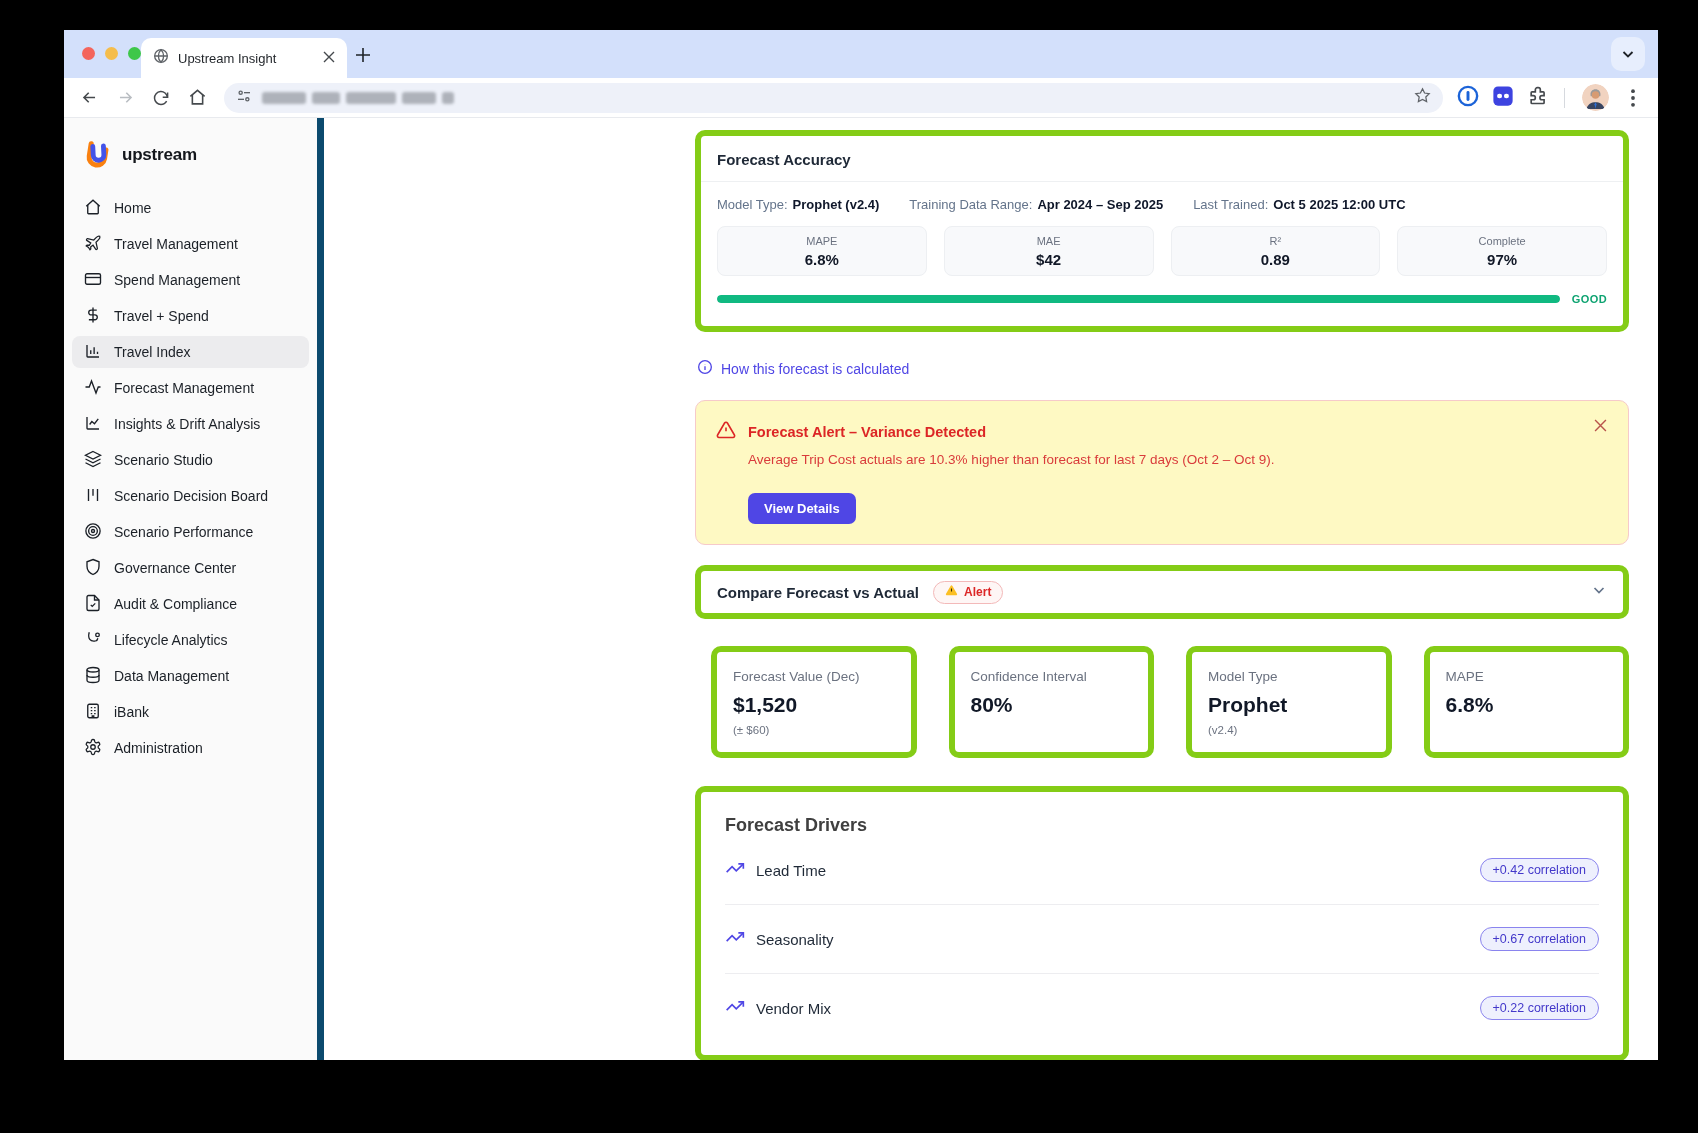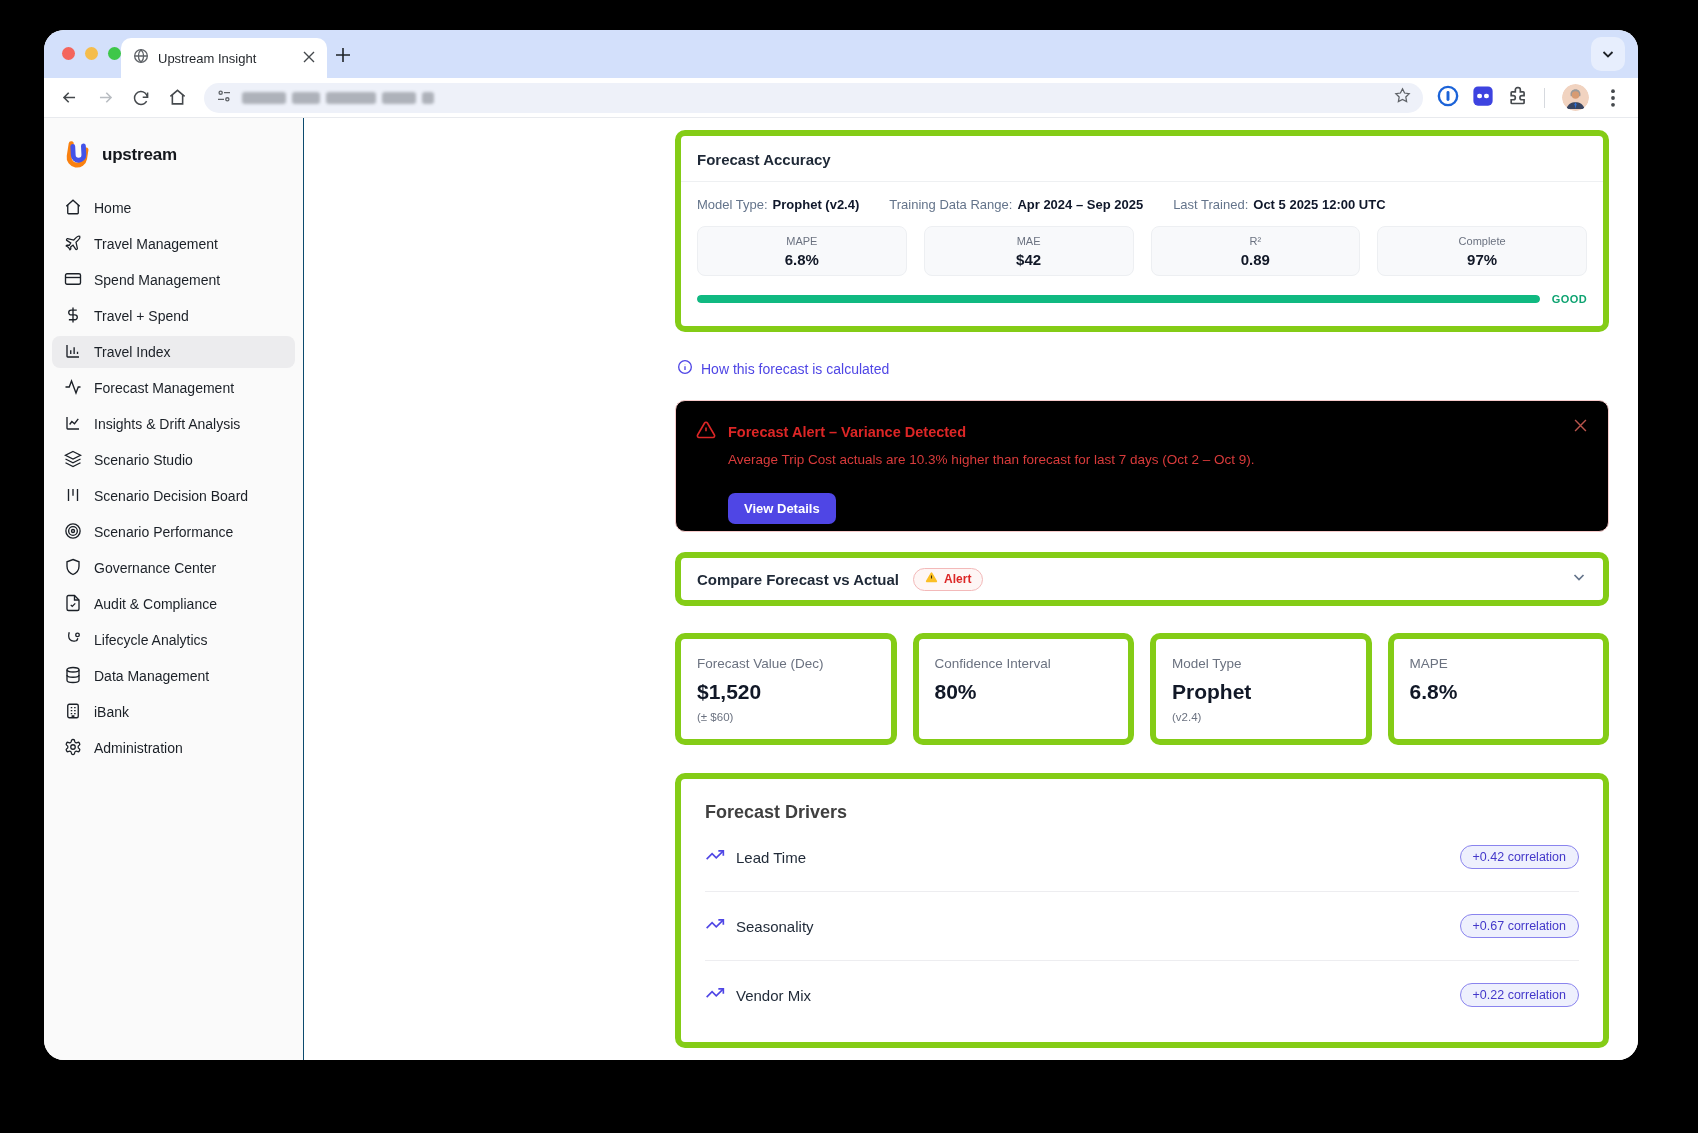--- a/index.html
+++ b/index.html
@@ -1,17 +1,17 @@
 <!DOCTYPE html>
 <html><head>
 <meta charset="utf-8">
 <style>
   * { margin:0; padding:0; box-sizing:border-box; }
   html,body { width:1698px; height:1133px; background:#000; font-family:"Liberation Sans", sans-serif; }
-  .window { position:absolute; left:44px; top:30px; width:1594px; height:1030px; border-radius:20px; overflow:hidden; background:#fff; display:flex; flex-direction:column; }
+  .window { position:absolute; left:64px; top:30px; width:1594px; height:1030px; border-radius:0; overflow:hidden; background:#fff; display:flex; flex-direction:column; }
 
   
   .tabstrip { position:relative; height:48px; background:#d3e0fb; flex:0 0 48px; }
   .lights { position:absolute; left:18px; top:17px; display:flex; gap:10px; }
   .light { width:13px; height:13px; border-radius:50%; }
   .light.r { background:#f4655c; } .light.y { background:#f5bd4c; } .light.g { background:#3ec74a; }
   .tab { position:absolute; left:77px; top:8px; width:206px; height:40px; background:#fff; border-radius:10px 10px 0 0; display:flex; align-items:center; padding:0 12px; gap:9px; }
   .tab-title { flex:1; font-size:13px; color:#1f2328; white-space:nowrap; overflow:hidden; text-overflow:ellipsis; }
   .newtab { position:absolute; left:284px; top:10px; width:30px; height:30px; display:flex; align-items:center; justify-content:center; border-radius:50%; }
   .strip-chevron { position:absolute; right:13px; top:7px; width:34px; height:34px; border-radius:10px; background:rgba(255,255,255,.45); display:flex; align-items:center; justify-content:center; }
@@ -22,21 +22,21 @@
   .urlbar { flex:1; height:30px; margin:0 8px 0 6px; background:#eef1f9; border-radius:15px; display:flex; align-items:center; padding:0 12px; gap:10px; min-width:0; }
   .blur-blocks { display:flex; gap:6px; align-items:center; filter:blur(1.6px); }
   .blur-blocks i { display:block; height:12px; border-radius:3px; background:#aeb2ba; }
   .urlbar .spacer { flex:1; }
   .right-icons { display:flex; align-items:center; gap:13px; flex:0 0 auto; }
   .vdiv { width:1px; height:20px; background:#d6d9de; margin:0 4px; }
   .avatar { width:27px; height:27px; border-radius:50%; overflow:hidden; flex:0 0 auto; }
 
   
   .app { flex:1; display:flex; min-height:0; }
-  .sidebar { width:260px; flex:0 0 260px; background:#fafafa; border-right:1px solid #0c4a6e; padding:16px 8px; }
+  .sidebar { width:260px; flex:0 0 260px; background:#fafafa; border-right:7px solid #0c4a6e; padding:16px 8px; }
   .brand { display:flex; align-items:center; gap:9px; margin:4px 8px 20px 10px; height:34px; }
   .brand-name { font-size:17px; font-weight:bold; color:#14171c; letter-spacing:-0.2px; }
   .nav-item { height:32px; margin-bottom:4px; display:flex; align-items:center; gap:12px; padding:0 12px; border-radius:8px; font-size:14px; color:#1b2027; cursor:default;text-align:center; }
   .nav-item.active { background:#ececee; }
   .nav-item svg { flex:0 0 auto; }
 
   .main { flex:1; position:relative; background:#fff; overflow:hidden; }
   .content { position:absolute; left:371px; top:12px; width:934px; }
 
   .card { background:#fff; border:6px solid #84cc16; border-radius:10px; }
@@ -50,34 +50,34 @@
   .tile { height:50px; background:#f8f9fb; border:1px solid #edeff2; border-radius:8px; display:flex; flex-direction:column; align-items:center; justify-content:center; }
   .tile .t-lbl { font-size:11px; color:#6b7280; margin-bottom:4px; }
   .tile .t-val { font-size:15px; font-weight:bold; color:#111827; }
   .acc-bar { margin:17px 16px 0; padding-bottom:21px; display:flex; align-items:center; gap:12px; }
   .bar-track { flex:1; height:8px; border-radius:4px; background:#e5e7eb; overflow:hidden; }
   .bar-fill { height:100%; border-radius:4px; background:#10b981; }
   .good { font-size:11px; font-weight:bold; color:#0ea371; letter-spacing:.4px; }
 
   .how-row { margin:27px 0 0 2px; display:flex; align-items:center; gap:8px; color:#4f46e5; font-size:14px; cursor:pointer; }
 
-  .alert-box { margin-top:22px; position:relative; background:#000000; border:1px solid #f6caca; border-radius:10px; padding:19px 20px 7px; }
+  .alert-box { margin-top:22px; position:relative; background:#fef9c3; border:1px solid #f6caca; border-radius:10px; padding:19px 20px 20px; }
   .alert-head { display:flex; align-items:center; gap:12px; }
   .alert-title { font-size:14.5px; font-weight:bold; color:#dc2626; }
   .alert-msg { margin:8px 0 12px 32px; font-size:13.5px; color:#d93b3b; }
   .alert-btn { margin:14px 0 0 32px; display:inline-block; background:#4f46e5; color:#fff; font-size:13px; font-weight:bold; padding:8px 16px; border-radius:7px; border:none; cursor:pointer; font-family:inherit; }
   .alert-close { position:absolute; top:13px; right:17px; width:22px; height:22px; display:flex; align-items:center; justify-content:center; cursor:pointer; }
 
   .compare { margin-top:20px; height:54px; display:flex; align-items:center; padding:0 16px; }
   .compare-title { font-size:15px; font-weight:bold; color:#1f2937; }
   .alert-badge { margin-left:14px; display:flex; align-items:center; gap:6px; border:1px solid #f3b9b9; background:#fef6f5; border-radius:999px; padding:3px 11px; font-size:12px; font-weight:bold; color:#dc2626; }
   .compare .chev { margin-left:auto; }
 
   .stats { margin-top:27px; display:grid; grid-template-columns:repeat(4,1fr); gap:16px; }
-  .stat-card { height:112px; padding:17px 16px; }
+  .stat-card { height:112px; padding:17px 16px;margin-left:16px; }
   .stat-lbl { font-size:13.5px; color:#6b7280; }
   .stat-val { margin-top:9px; font-size:21px; font-weight:bold; color:#111827; }
   .stat-sub { margin-top:7px; font-size:11.5px; color:#6b7280; min-height:12px; }
 
   .drivers { margin-top:28px; padding:23px 24px 13px; }
   .drivers-title { font-size:18px; font-weight:bold; color:#404040; margin-bottom:0; }
   .driver-row { display:flex; align-items:center; gap:11px; padding:22px 0; border-bottom:1px solid #ededf0; }
   .driver-row:last-child { border-bottom:none; }
   .driver-lbl { font-size:15px; color:#1f2937; }
   .driver-pill { margin-left:auto; font-size:12.5px; color:#4338ca; border:1.5px solid #8a84ee; background:#eef0fd; padding:4px 12px; border-radius:999px; }

